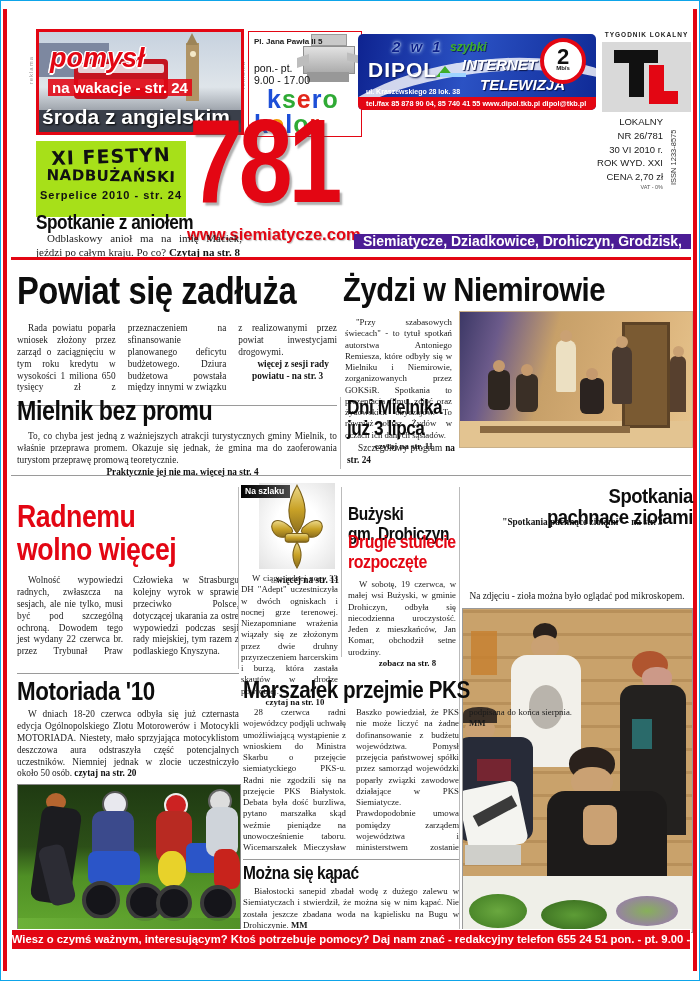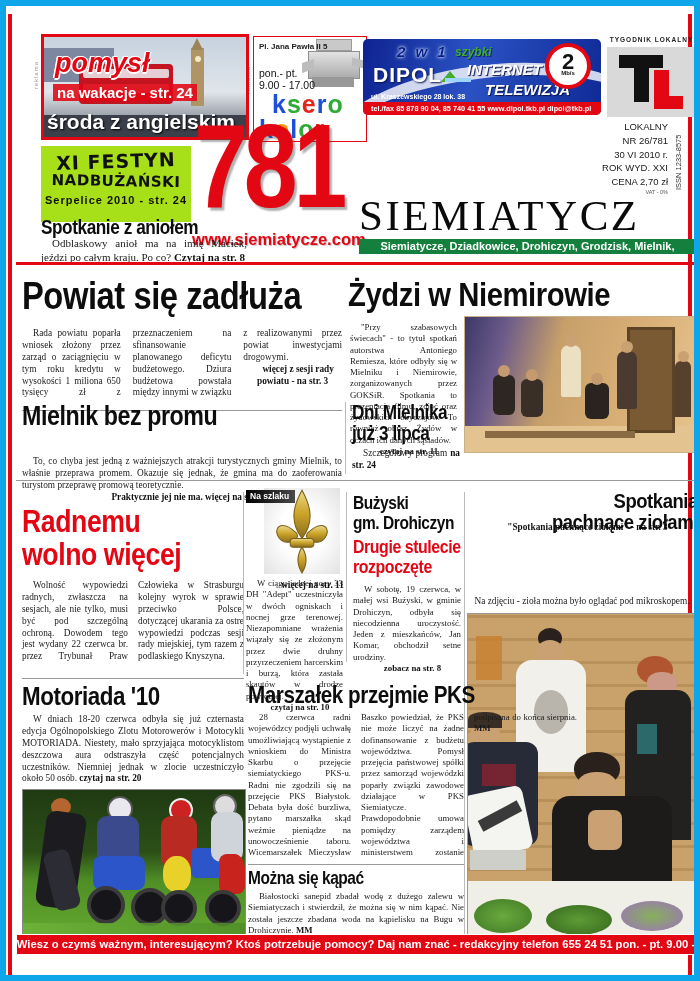--- a/index.html
+++ b/index.html
@@ -1,39 +1,39 @@
 <!DOCTYPE html>
 <html><head>
 <meta charset="utf-8">
 <style>
   html,body{margin:0;padding:0;background:#ececec;}
   .page{position:relative;width:700px;height:981px;margin:0 auto;background:#fff;
-        font-family:"Liberation Serif",serif;overflow:hidden;border:6px solid #0ea5e9;box-sizing:border-box;}
+        font-family:"Liberation Serif",serif;overflow:hidden;border:1px solid #0ea5e9;box-sizing:border-box;}
   .abs{position:absolute;}
   .hl{font-family:"Liberation Sans",sans-serif;font-weight:700;color:#0d0d0d;line-height:.95;letter-spacing:-.5px;}
   .cond{display:inline-block;transform:scaleX(.86);transform-origin:0 0;white-space:nowrap;}
   .cond-r{display:inline-block;transform:scaleX(.88);transform-origin:100% 0;white-space:nowrap;}
   .btxt{font-size:9.3px;line-height:1.28;text-align:justify;color:#1a1a1a;}
   .btxt p{margin:0;text-indent:11px;}
   .more{font-weight:700;color:#111;}
   .center{text-align:center;text-indent:0;}
   .red{color:#e30613;}
   .rule{background:#9a9a9a;}
   .vline{background:#bbb;}
   .vert-label{font-family:"Liberation Sans",sans-serif;font-size:6px;color:#999;
               writing-mode:vertical-rl;transform:rotate(180deg);letter-spacing:1px;}
   
   .glos{font-family:"DejaVu Serif",serif;font-weight:700;font-size:78px;letter-spacing:5px;color:#0a0a0a;line-height:1;}
   .siem{font-family:"Liberation Serif",serif;font-size:43px;letter-spacing:2.5px;color:#0a0a0a;line-height:1;}
   .issue-num{font-family:"Liberation Sans",sans-serif;font-weight:800;font-size:118px;color:#e30613;
              letter-spacing:-5px;line-height:.85;display:inline-block;transform:scaleX(.82);transform-origin:0 0;
              text-shadow:3px 3px 2px rgba(80,80,80,.45);}
   .mast-info{font-family:"Liberation Sans",sans-serif;font-size:9.5px;line-height:1.45;color:#1a1a1a;text-align:right;}
-  .regions-bar{background:#15803d;color:#fff;font-family:"Liberation Sans",sans-serif;
-               font-weight:700;font-size:11px;text-align:center;}
+  .regions-bar{background:#4c1d95;color:#fff;font-family:"Liberation Sans",sans-serif;
+               font-weight:700;font-size:14px;text-align:center;}
   
   .holiday{background:#e30613;overflow:hidden;box-shadow:inset 0 0 0 3px #e30613;}
   .ksero-ad{background:#fff;border:1.5px solid #e30613;overflow:hidden;}
   .ksero-word{font-family:"Liberation Sans",sans-serif;font-weight:800;font-size:25px;line-height:1;letter-spacing:1px;}
   .dipol{background:linear-gradient(100deg,#0e2390 0%,#2b52c4 45%,#0f2a96 100%);border-radius:5px;overflow:hidden;}
   .dipol-swoosh{position:absolute;left:-40px;top:26px;width:330px;height:130px;border-radius:50%;
                 border-top:13px solid rgba(255,255,255,.8);transform:rotate(-7deg);}
   .tl-label{font-family:"Liberation Sans",sans-serif;font-weight:700;font-size:6.5px;letter-spacing:1px;color:#222;text-align:center;}
   .badge{background:linear-gradient(90deg,#000 0%,#4a4a4a 100%);color:#fff;font-family:"Liberation Sans",sans-serif;
          font-weight:700;font-size:8.5px;line-height:13px;padding:0 6px 0 4px;}
@@ -112,21 +112,20 @@
 
   <div class="abs" style="left:35px;top:140px;width:150px;height:76px;background:#a7e019;text-align:center;overflow:hidden;">
     <div style="font-family:'DejaVu Sans',sans-serif;font-weight:800;font-size:19px;color:#111;margin-top:4px;letter-spacing:1px;transform:rotate(-2deg);">XI FESTYN</div>
     <div style="font-family:'DejaVu Sans',sans-serif;font-weight:800;font-size:15px;color:#111;letter-spacing:.5px;transform:rotate(1deg);">NADBUŻAŃSKI</div>
     <div style="font-family:'Liberation Sans',sans-serif;font-weight:700;font-size:11px;color:#111;margin-top:4px;letter-spacing:1px;">Serpelice  2010 - str. 24</div>
   </div>
 
   <div class="abs issue-num" style="left:188px;top:110px;">781</div>
   <div class="abs" style="left:186px;top:224px;font-family:'Liberation Sans',sans-serif;font-weight:800;font-size:16.5px;color:#e30613;text-shadow:1px 1px 1px rgba(100,100,100,.4);">www.siemiatycze.com</div>
 
-  <div class="abs siem" style="left:353px;top:188px;">SIEMIATYCZ</div>
 
   <div class="abs mast-info" style="left:590px;top:114px;width:72px;">
     <div>LOKALNY</div>
     <div>NR 26/781</div>
     <div>30 VI 2010 r.</div>
     <div>ROK WYD. XXI</div>
     <div>CENA 2,70 zł</div>
     <div style="font-size:5.5px;color:#555;">VAT - 0%</div>
   </div>
   <div class="abs" style="left:668px;top:114px;font-family:'Liberation Sans',sans-serif;font-size:7.5px;color:#333;writing-mode:vertical-rl;transform:rotate(180deg);height:70px;">ISSN 1233-8575</div>
@@ -164,21 +163,21 @@
     <div class="abs" style="left:56px;top:62px;width:22px;height:38px;background:#3a2f26;border-radius:6px;"></div>
     <div class="abs" style="left:61px;top:52px;width:12px;height:12px;border-radius:50%;background:#c59a6e;"></div>
     <div class="abs" style="left:120px;top:66px;width:24px;height:36px;background:#2b2320;border-radius:6px;"></div>
     <div class="abs" style="left:126px;top:56px;width:12px;height:12px;border-radius:50%;background:#c59a6e;"></div>
     <div class="abs" style="right:6px;top:44px;width:16px;height:56px;background:#57402e;border-radius:6px 6px 0 0;"></div>
     <div class="abs" style="right:8px;top:34px;width:11px;height:11px;border-radius:50%;background:#caa173;"></div>
     <div class="abs" style="left:20px;bottom:14px;width:150px;height:7px;background:#8a6a42;"></div>
   </div>
 
   <div class="abs hl" style="left:16px;top:398px;font-size:27px;"><span class="cond">Mielnik bez promu</span></div>
-  <div class="abs btxt" style="left:16px;top:450px;width:320px;">
+  <div class="abs btxt" style="left:16px;top:430px;width:320px;">
     <p>To, co chyba jest jedną z ważniejszych atrakcji turystycznych gminy Mielnik, to właśnie przeprawa promem. Okazuje się jednak, że gmina ma do zaoferowania turystom przeprawę promową teoretycznie.</p>
     <p class="more center">Praktycznie jej nie ma. więcej na str. 4</p>
   </div>
   <div class="abs vline" style="left:339px;top:396px;width:1px;height:72px;"></div>
   <div class="abs hl" style="left:346px;top:396px;font-size:20px;line-height:1.05;">
     <span class="cond">Dni Mielnika</span><br>
     <span class="cond">już 3 lipca</span>
   </div>
   <div class="abs btxt" style="left:346px;top:442px;width:108px;">
     <p><span>Szczegółowy program</span> <span class="more">na str. 24</span></p>
@@ -212,21 +211,21 @@
       <path d="M30 55 C35 63 35 71 30 79 C25 71 25 63 30 55 Z" fill="url(#gold)" stroke="#7a5f18" stroke-width="1"></path>
     </svg>
   </div>
   <div class="abs badge" style="left:240px;top:484px;">Na szlaku</div>
   <div class="abs btxt" style="left:240px;top:572px;width:97px;font-size:8.8px;">
     <p>W ciągu jednej nocy 33 DH "Adept" uczestniczyła w dwóch ogniskach i nocnej grze terenowej. Niezapomniane wrażenia wiązały się ze złożonym przez dwie druhny przyrzeczeniem harcerskim i burzą, która zastała skautów w drodze powrotnej.</p>
     <p class="more center">czytaj na str. 10</p>
   </div>
   <div class="abs vline" style="left:340px;top:486px;width:1px;height:170px;"></div>
 
-  <div class="abs hl" style="left:347px;top:488px;font-size:18px;line-height:1.1;">
+  <div class="abs hl" style="left:347px;top:504px;font-size:18px;line-height:1.1;">
     <span class="cond">Bużyski</span><br>
     <span class="cond">gm. Drohiczyn</span>
   </div>
   <div class="abs hl" style="left:347px;top:531px;font-size:18.5px;line-height:1.1;color:#e30613;">
     <span class="cond">Drugie stulecie</span><br>
     <span class="cond">rozpoczęte</span>
   </div>
   <div class="abs btxt" style="left:347px;top:578px;width:108px;font-size:8.8px;">
     <p>W sobotę, 19 czerwca, w małej wsi Bużyski, w gminie Drohiczyn, odbyła się niecodzienna uroczystość. Jeden z mieszkańców, Jan Komar, obchodził setne urodziny.</p>
     <p class="more center">zobacz na str. 8</p>

